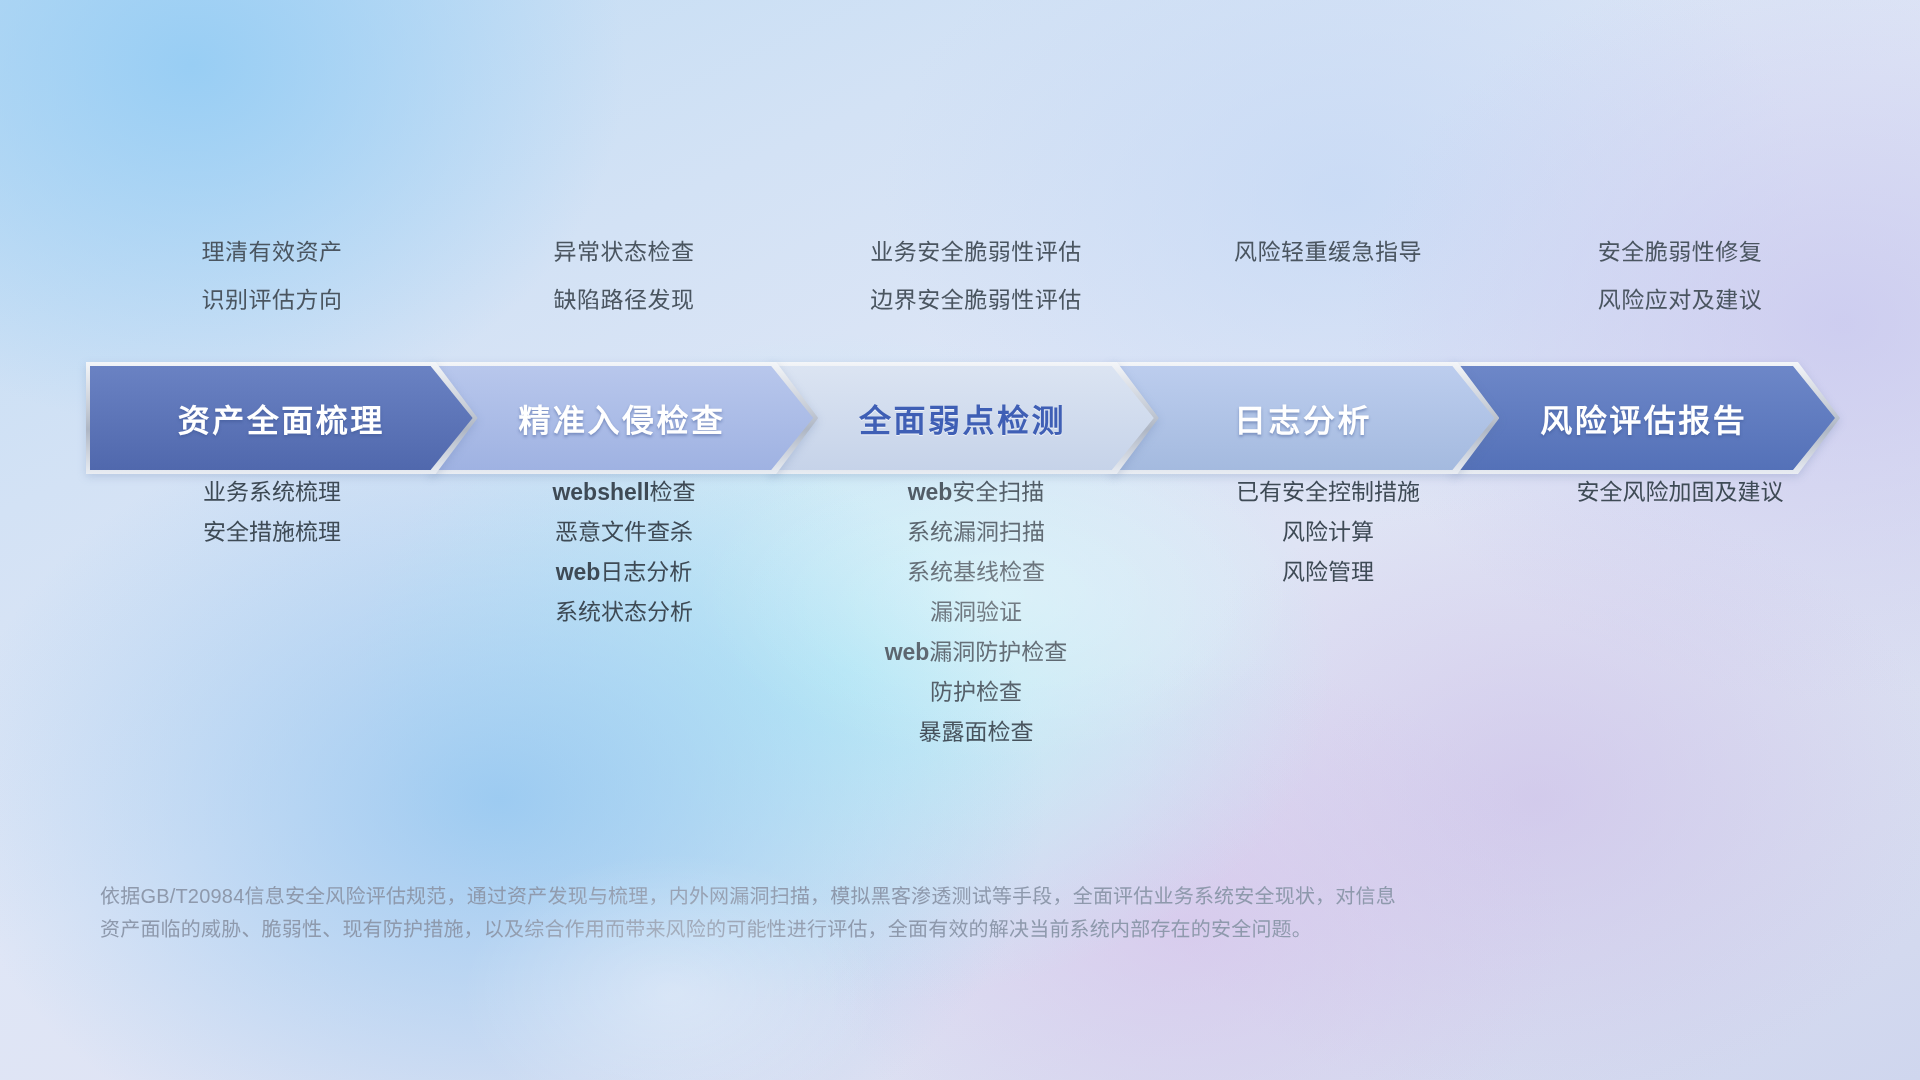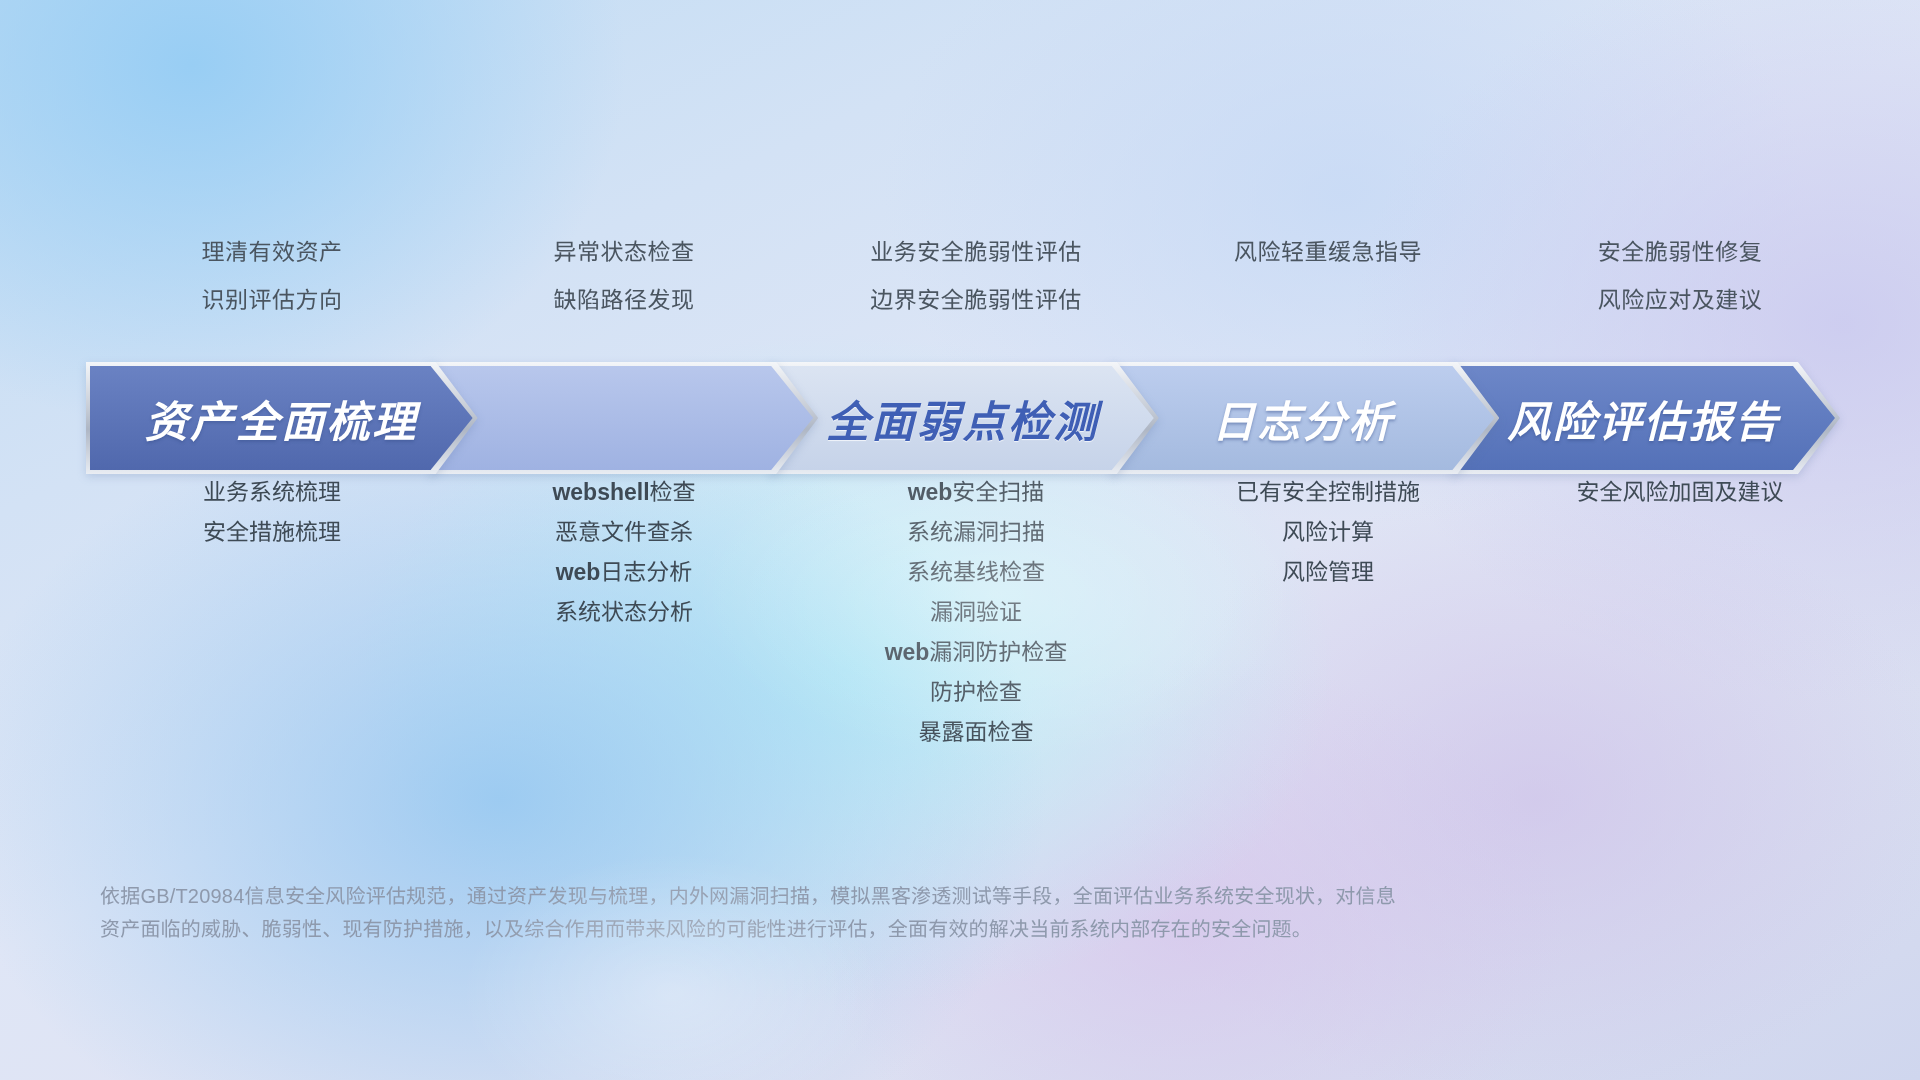--- a/index.html
+++ b/index.html
@@ -72,27 +72,26 @@
     position: absolute;
     top: 0;
     height: 104px;
     display: flex;
     align-items: center;
     justify-content: center;
     box-sizing: border-box;
     filter: drop-shadow(0 3px 4px rgba(80,110,160,0.22));
   }
   .chev .lbl {
-    font-size: 43px;
+    font-size: 32px;
     font-weight: bold;
     letter-spacing: 2.5px;
     white-space: nowrap;
     position: relative;
     z-index: 3;
-    font-style: italic;
   }
   .chev .shape {
     position: absolute;
     inset: 0;
   }
   
   .chev .bevel {
     position: absolute;
     inset: -4px -5px -4px -4px;
     background: linear-gradient(180deg,#f4f6f9 0%,#c6ccd6 42%,#aeb6c4 60%,#e9edf3 100%);
@@ -155,20 +154,21 @@
 
   <div class="band" id="process-row">
       <div class="chev" style="left: 0px; width: 382.6px; z-index: 10;">
         <div class="bevel poly-first"></div>
         <div class="shape poly-first" style="background: linear-gradient(rgb(106, 130, 195) 0%, rgb(80, 104, 173) 100%);"></div>
         <span class="lbl" style="color: rgb(255, 255, 255); text-shadow: rgba(55, 80, 140, 0.45) 0px 2px 3px;">资产全面梳理</span>
       </div>
       <div class="chev" style="left: 340.6px; width: 382.6px; z-index: 9;">
         <div class="bevel poly-mid"></div>
         <div class="shape poly-mid" style="background: linear-gradient(rgb(184, 199, 236) 0%, rgb(159, 178, 226) 100%);"></div>
+        <span class="lbl" style="color: rgb(255, 255, 255); text-shadow: rgba(55, 80, 140, 0.45) 0px 2px 3px;">精准入侵检查</span>
       </div>
       <div class="chev" style="left: 681.2px; width: 382.6px; z-index: 8; align-items: center;">
         <div class="bevel poly-mid"></div>
         <div class="shape poly-mid" style="background: linear-gradient(rgb(219, 228, 242) 0%, rgb(198, 211, 233) 100%);"></div>
         <span class="lbl" style="color: rgb(63, 95, 181); text-shadow: rgba(255, 255, 255, 0.75) 0px 1px 1px;">全面弱点检测</span>
       </div>
       <div class="chev" style="left: 1021.8px; width: 382.6px; z-index: 7;">
         <div class="bevel poly-mid"></div>
         <div class="shape poly-mid" style="background: linear-gradient(rgb(188, 205, 238) 0%, rgb(164, 186, 223) 100%);"></div>
         <span class="lbl" style="color: rgb(255, 255, 255); text-shadow: rgba(55, 80, 140, 0.45) 0px 2px 3px;">日志分析</span>

